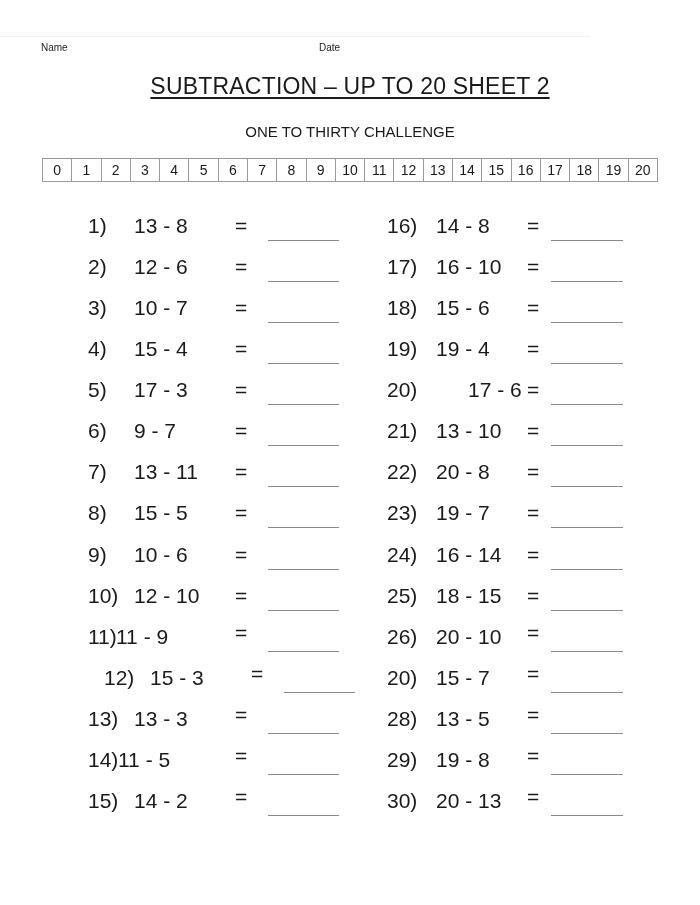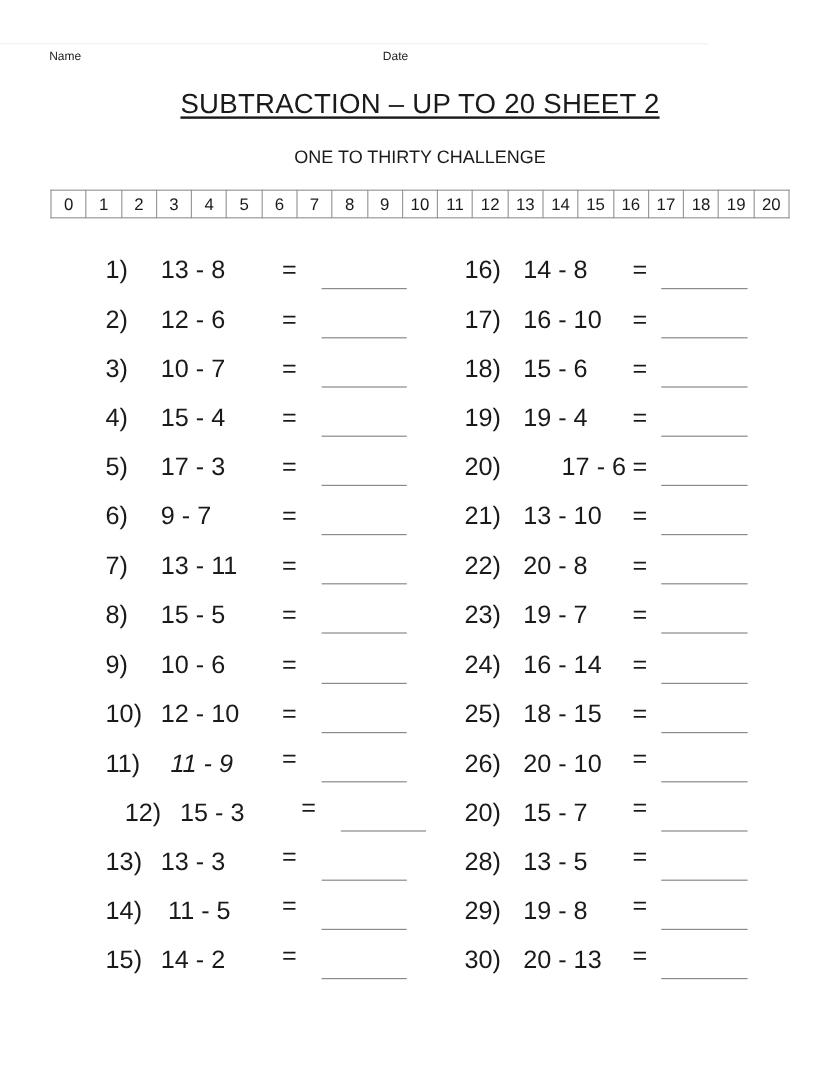--- a/index.html
+++ b/index.html
@@ -140,39 +140,39 @@
       <div class="ans" style="left: 180px; width: 71px;"></div>
     </div>
     <div class="prob" style="left: 88px; top: 583.63px; width: 255px;">
       <span class="num" style="left: 0px;">10)</span>
       <span class="expr" style="left: 46px;">12 - 10</span>
       <span class="eq" style="left: 147px;">=</span>
       <div class="ans" style="left: 180px; width: 71px;"></div>
     </div>
     <div class="prob" style="left: 88px; top: 624.7px; width: 255px;">
       <span class="num" style="left: 0px;">11)</span>
-      <span class="expr" style="left: 54px; font-style: italic;">11 - 9</span>
+      <span class="expr" style="left: 28px;">11 - 9</span>
       <span class="eq raised" style="left: 147px;">=</span>
       <div class="ans" style="left: 180px; width: 71px;"></div>
     </div>
     <div class="prob" style="left: 88px; top: 665.77px; width: 255px; margin-left: 16px;">
       <span class="num" style="left: 0px;">12)</span>
       <span class="expr" style="left: 46px;">15 - 3</span>
       <span class="eq raised" style="left: 147px;">=</span>
       <div class="ans" style="left: 180px; width: 71px;"></div>
     </div>
     <div class="prob" style="left: 88px; top: 706.84px; width: 255px;">
       <span class="num" style="left: 0px;">13)</span>
       <span class="expr" style="left: 46px;">13 - 3</span>
       <span class="eq raised" style="left: 147px;">=</span>
       <div class="ans" style="left: 180px; width: 71px;"></div>
     </div>
     <div class="prob" style="left: 88px; top: 747.91px; width: 255px;">
       <span class="num" style="left: 0px;">14)</span>
-      <span class="expr" style="left: 52px; text-align: center;">11 - 5</span>
+      <span class="expr" style="left: 30px; text-align: center;">11 - 5</span>
       <span class="eq raised" style="left: 147px;">=</span>
       <div class="ans" style="left: 180px; width: 71px;"></div>
     </div>
     <div class="prob" style="left: 88px; top: 788.98px; width: 255px;">
       <span class="num" style="left: 0px;">15)</span>
       <span class="expr" style="left: 46px;">14 - 2</span>
       <span class="eq raised" style="left: 147px;">=</span>
       <div class="ans" style="left: 180px; width: 71px;"></div>
     </div>
     <div class="prob" style="left: 387px; top: 214px; width: 240px;">

